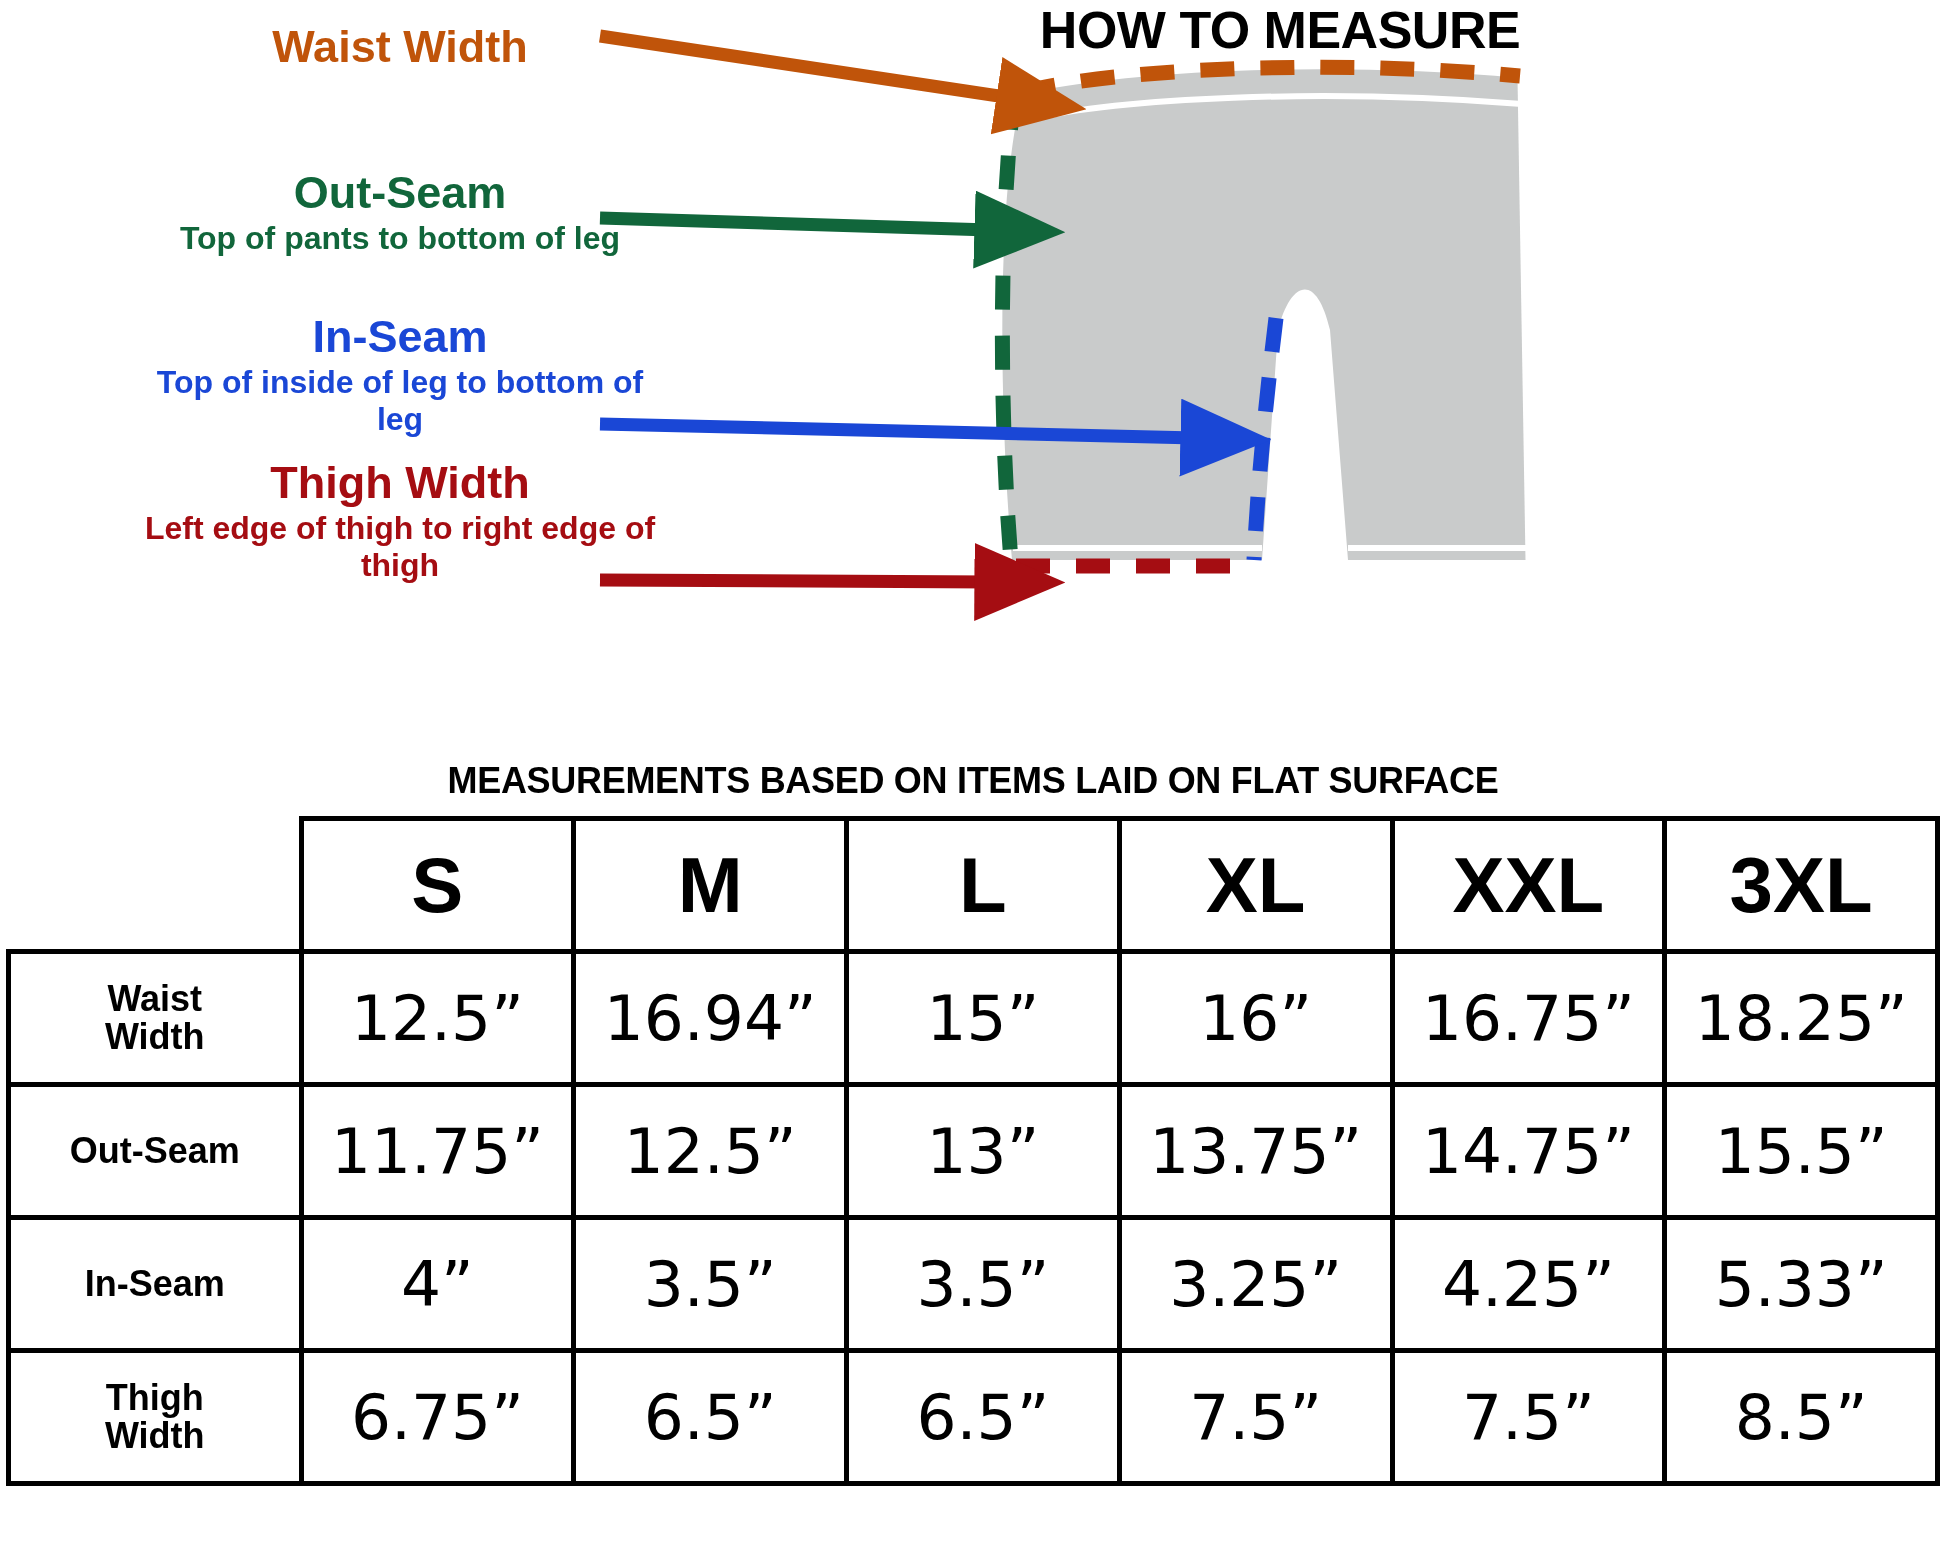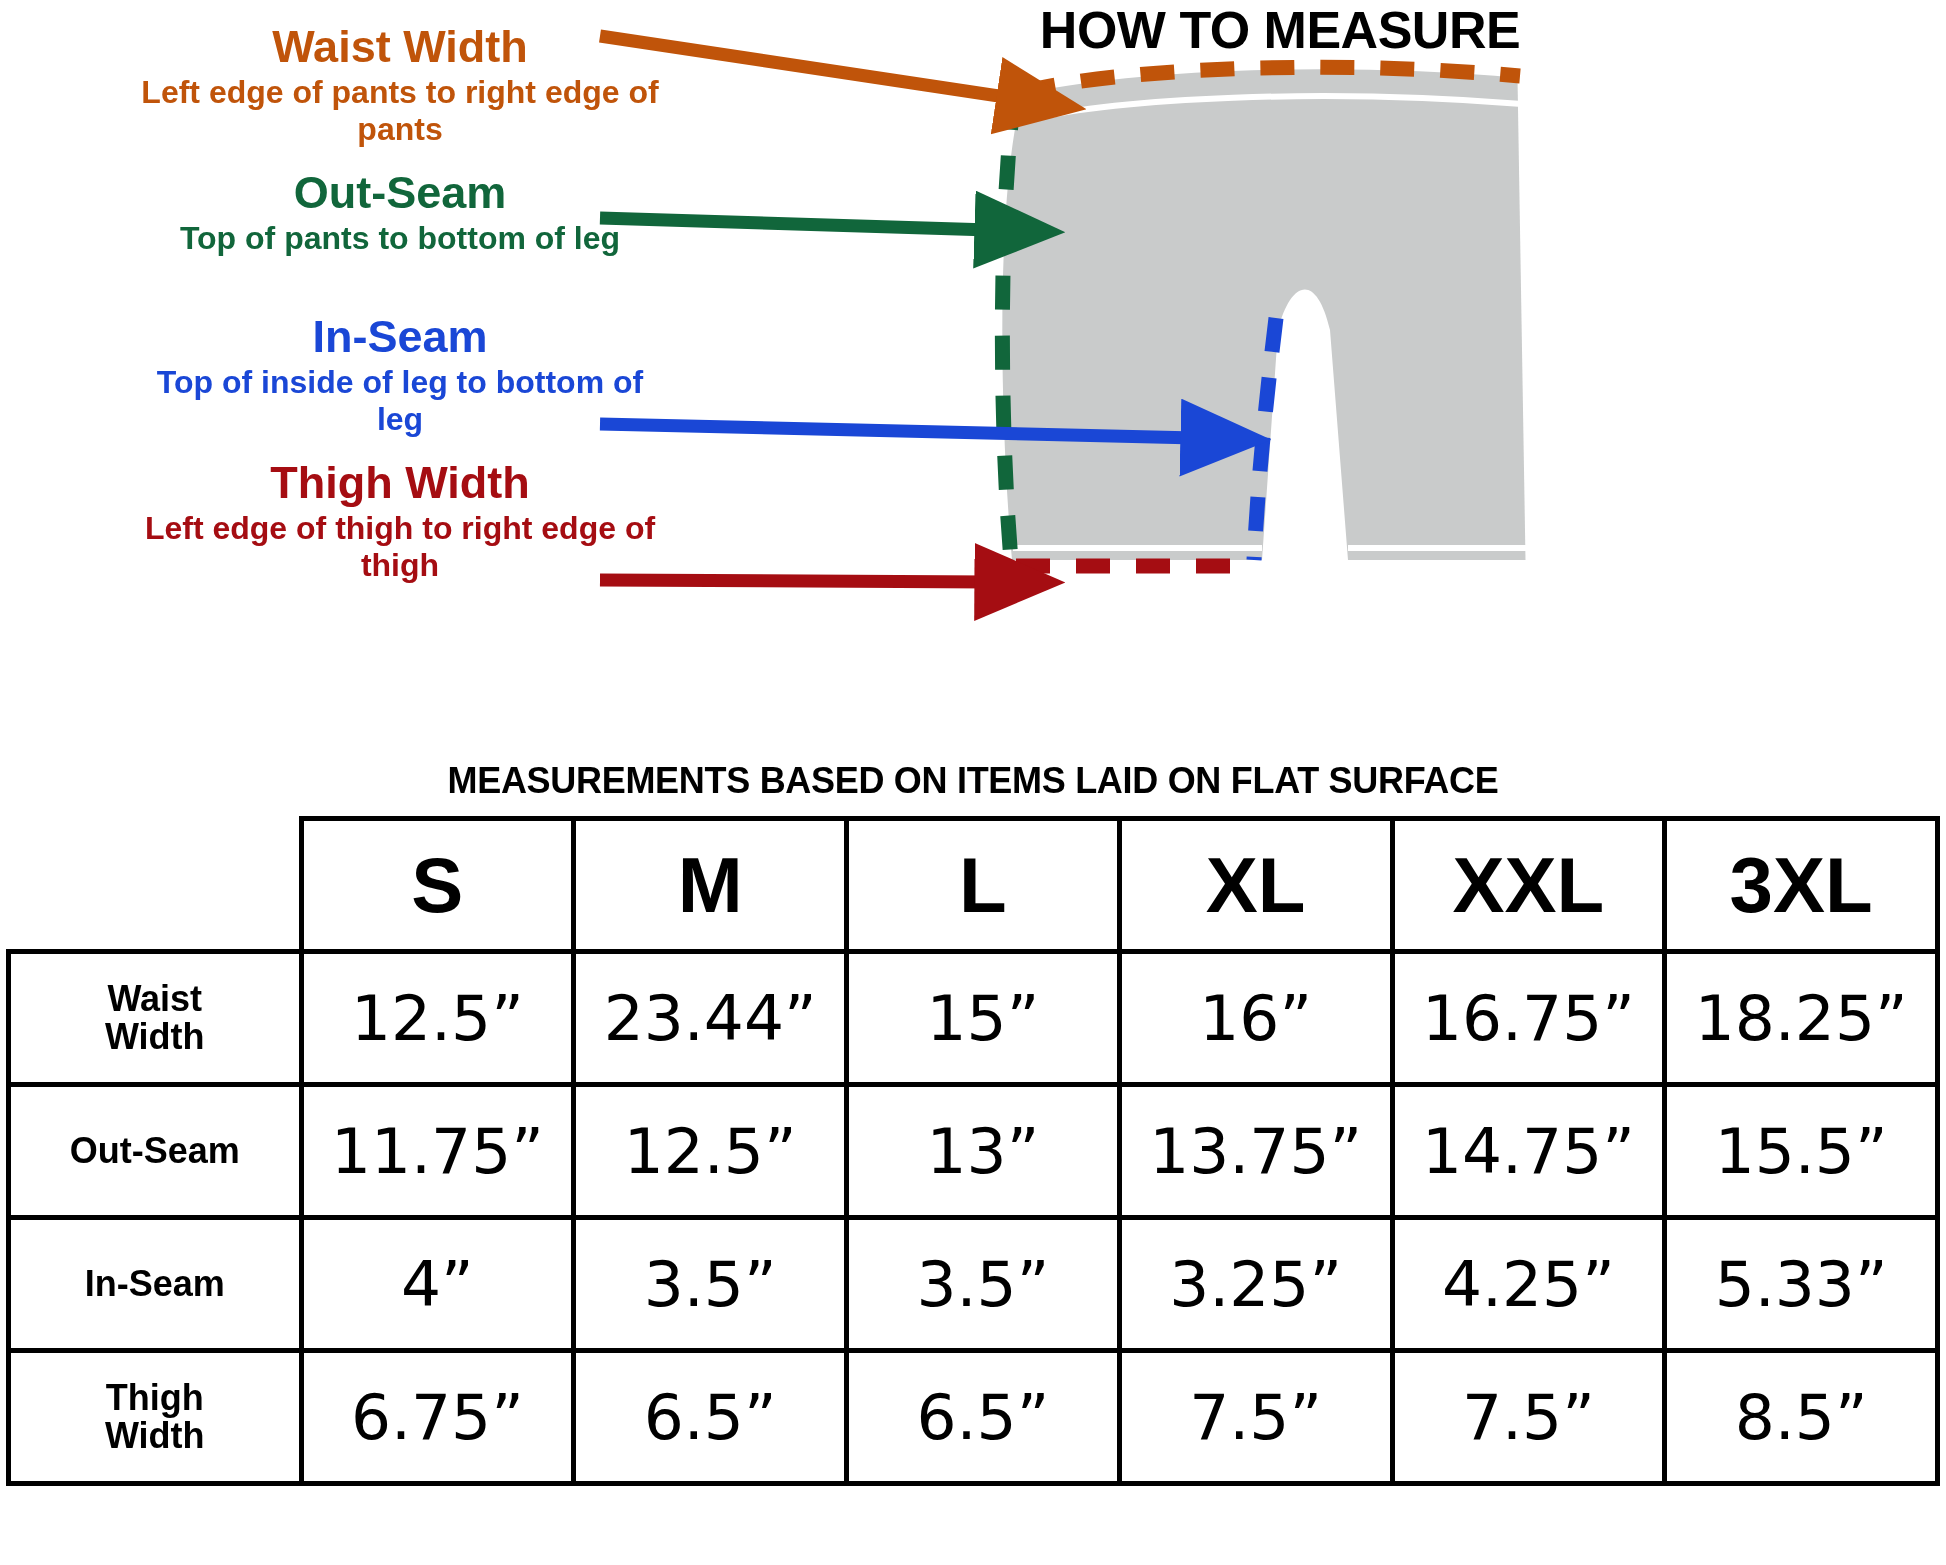--- a/index.html
+++ b/index.html
@@ -185,21 +185,20 @@
       <path d="M1016,566 L1256,566" fill="none" stroke="#a50d12" stroke-width="15" stroke-dasharray="34 26" stroke-linecap="butt"></path>
 
       <line x1="600" y1="36" x2="1012" y2="98" stroke="#c0540a" stroke-width="13" marker-end="url(#ah-orange)"></line>
       <line x1="600" y1="218" x2="990" y2="230" stroke="#11663b" stroke-width="13" marker-end="url(#ah-green)"></line>
       <line x1="600" y1="424" x2="1196" y2="438" stroke="#1a47d6" stroke-width="13" marker-end="url(#ah-blue)"></line>
       <line x1="600" y1="580" x2="990" y2="582" stroke="#a50d12" stroke-width="13" marker-end="url(#ah-red)"></line>
     </svg>
 
     <div class="callout" id="callout-waist">
       <span class="c-title">Waist Width</span>
-      <span class="c-desc">Left edge of pants to right edge of pants</span>
     </div>
 
     <div class="callout" id="callout-out">
       <span class="c-title">Out-Seam</span>
       <span class="c-desc">Top of pants to bottom of leg</span>
     </div>
 
     <div class="callout" id="callout-in">
       <span class="c-title">In-Seam</span>
       <span class="c-desc">Top of inside of leg to bottom of leg</span>
@@ -226,21 +225,21 @@
           <th class="size-head">3XL</th>
         </tr>
       </thead>
       <tbody>
         <tr>
           <th class="row-label">
             <span>Waist</span><br>
             <span>Width</span>
           </th>
           <td class="val">12.5”</td>
-          <td class="val">23.44”</td>
+          <td class="val">16.94”</td>
           <td class="val">15”</td>
           <td class="val">16”</td>
           <td class="val">16.75”</td>
           <td class="val">18.25”</td>
         </tr>
         <tr>
           <th class="row-label">
             <span>Out-Seam</span>
           </th>
           <td class="val">11.75”</td>

